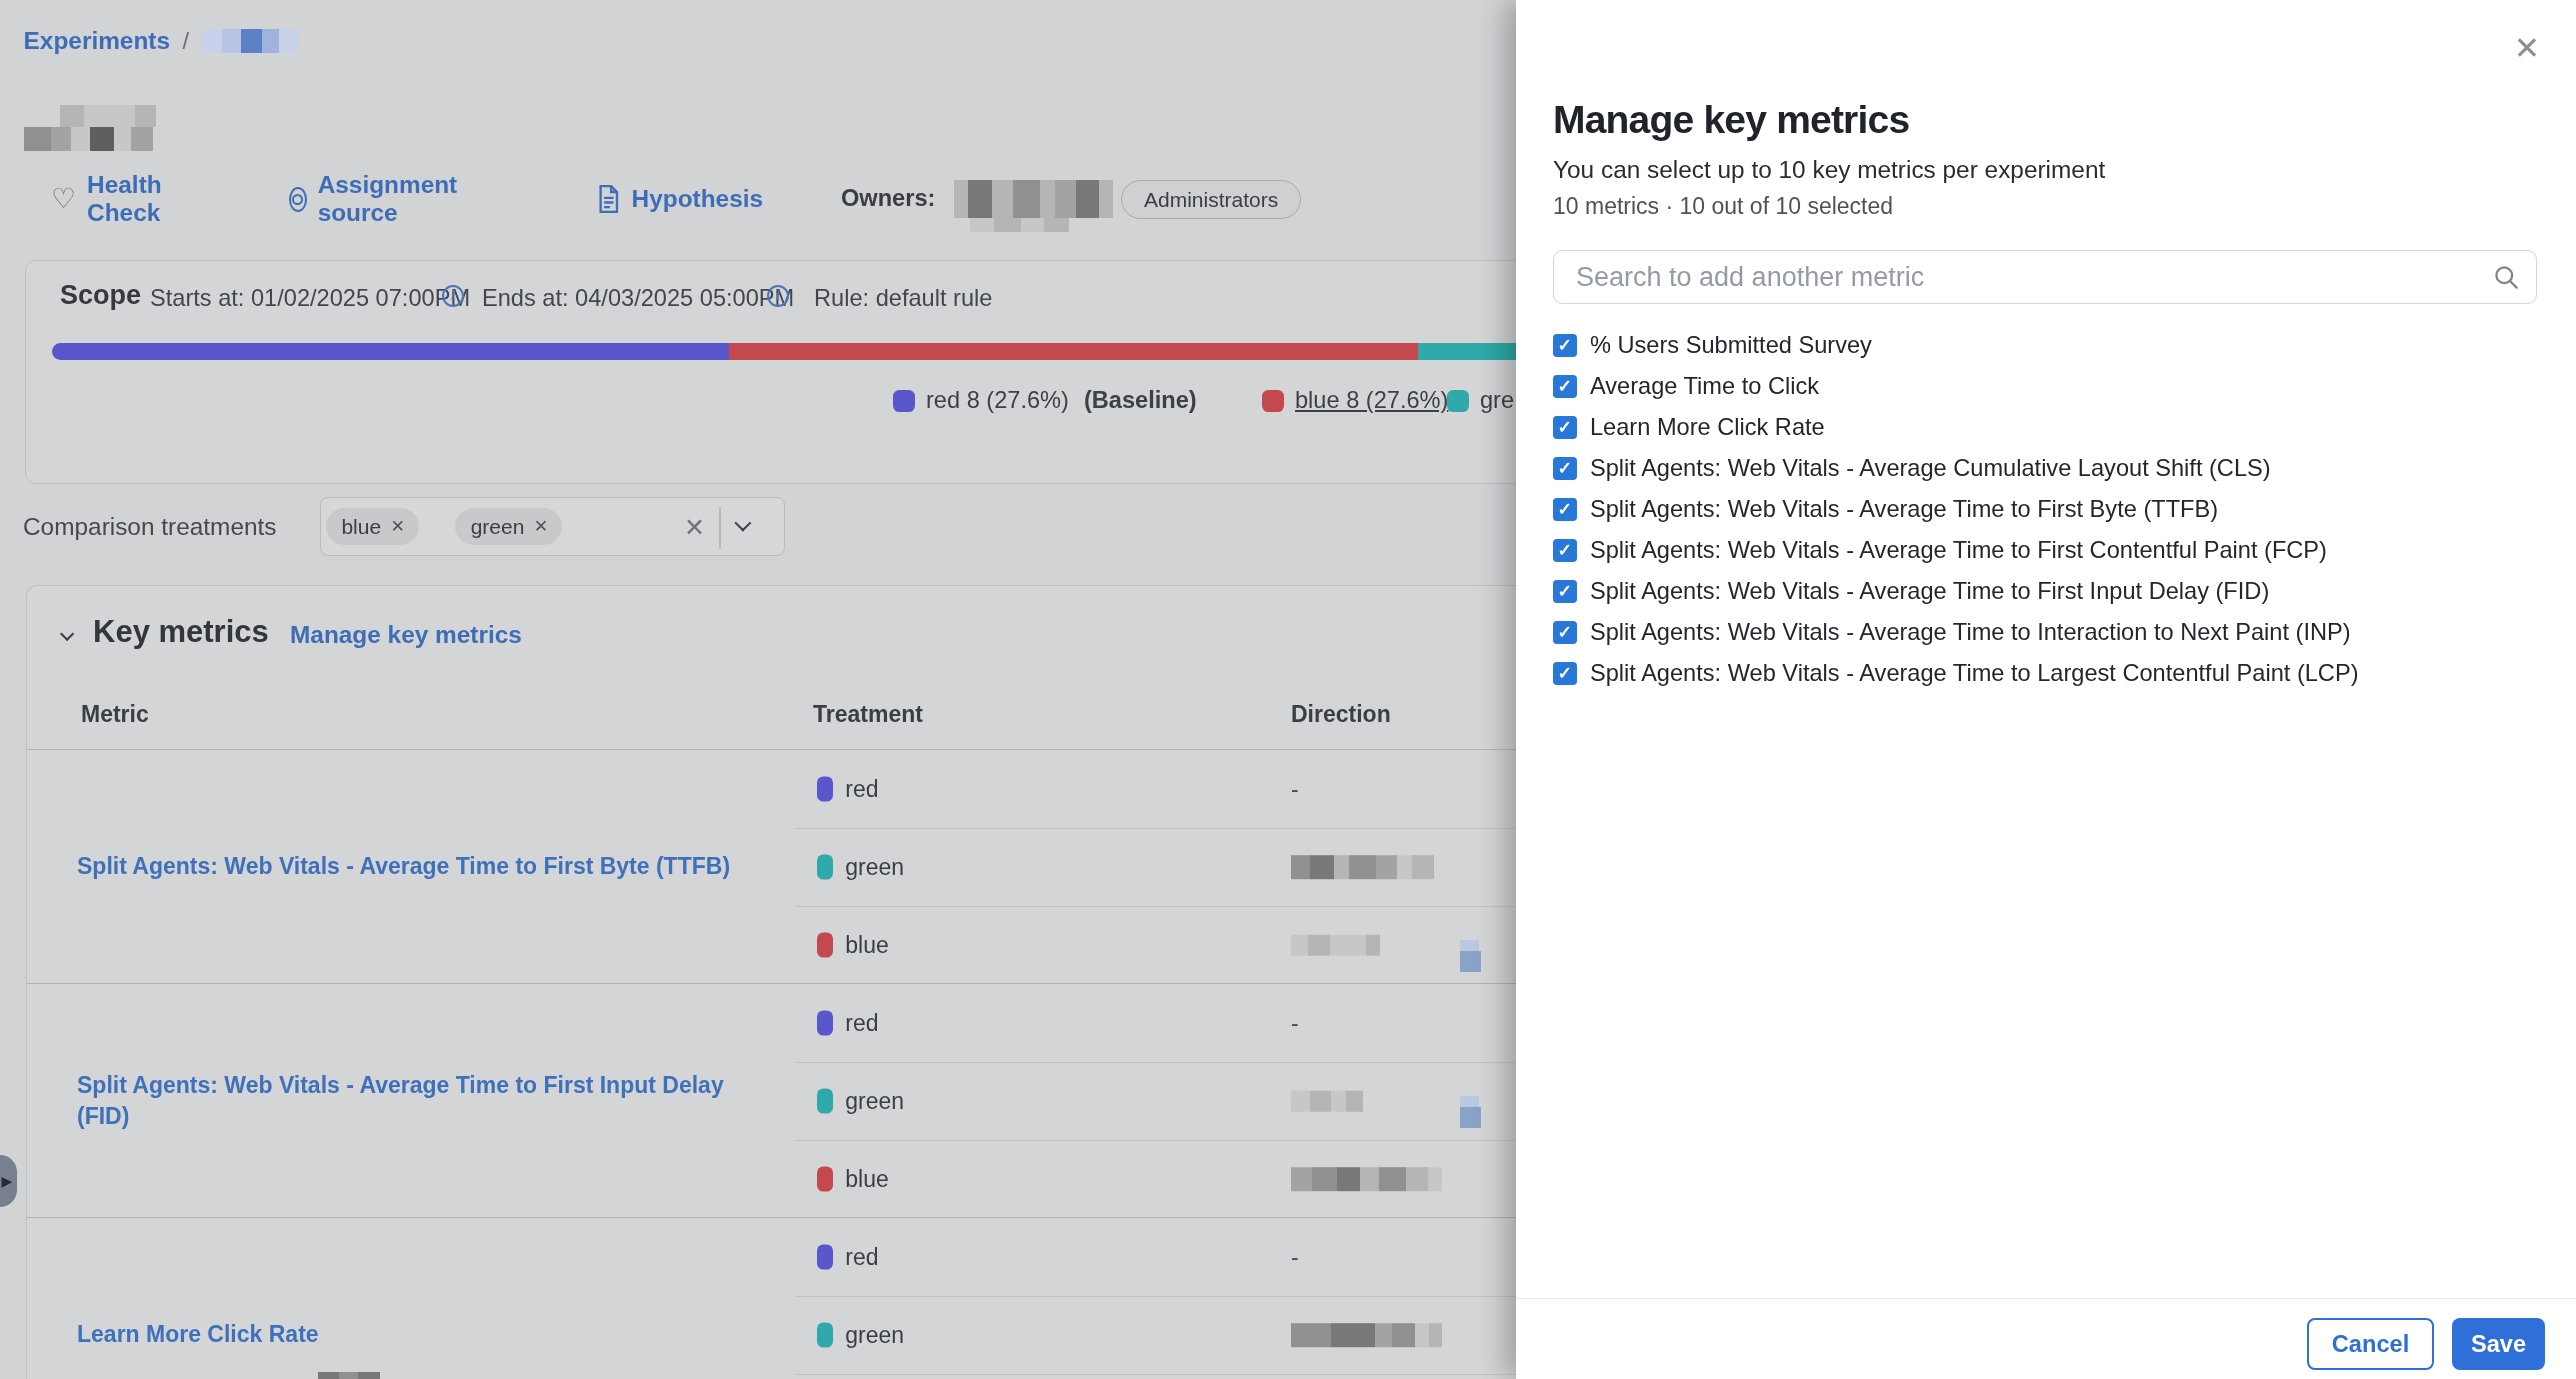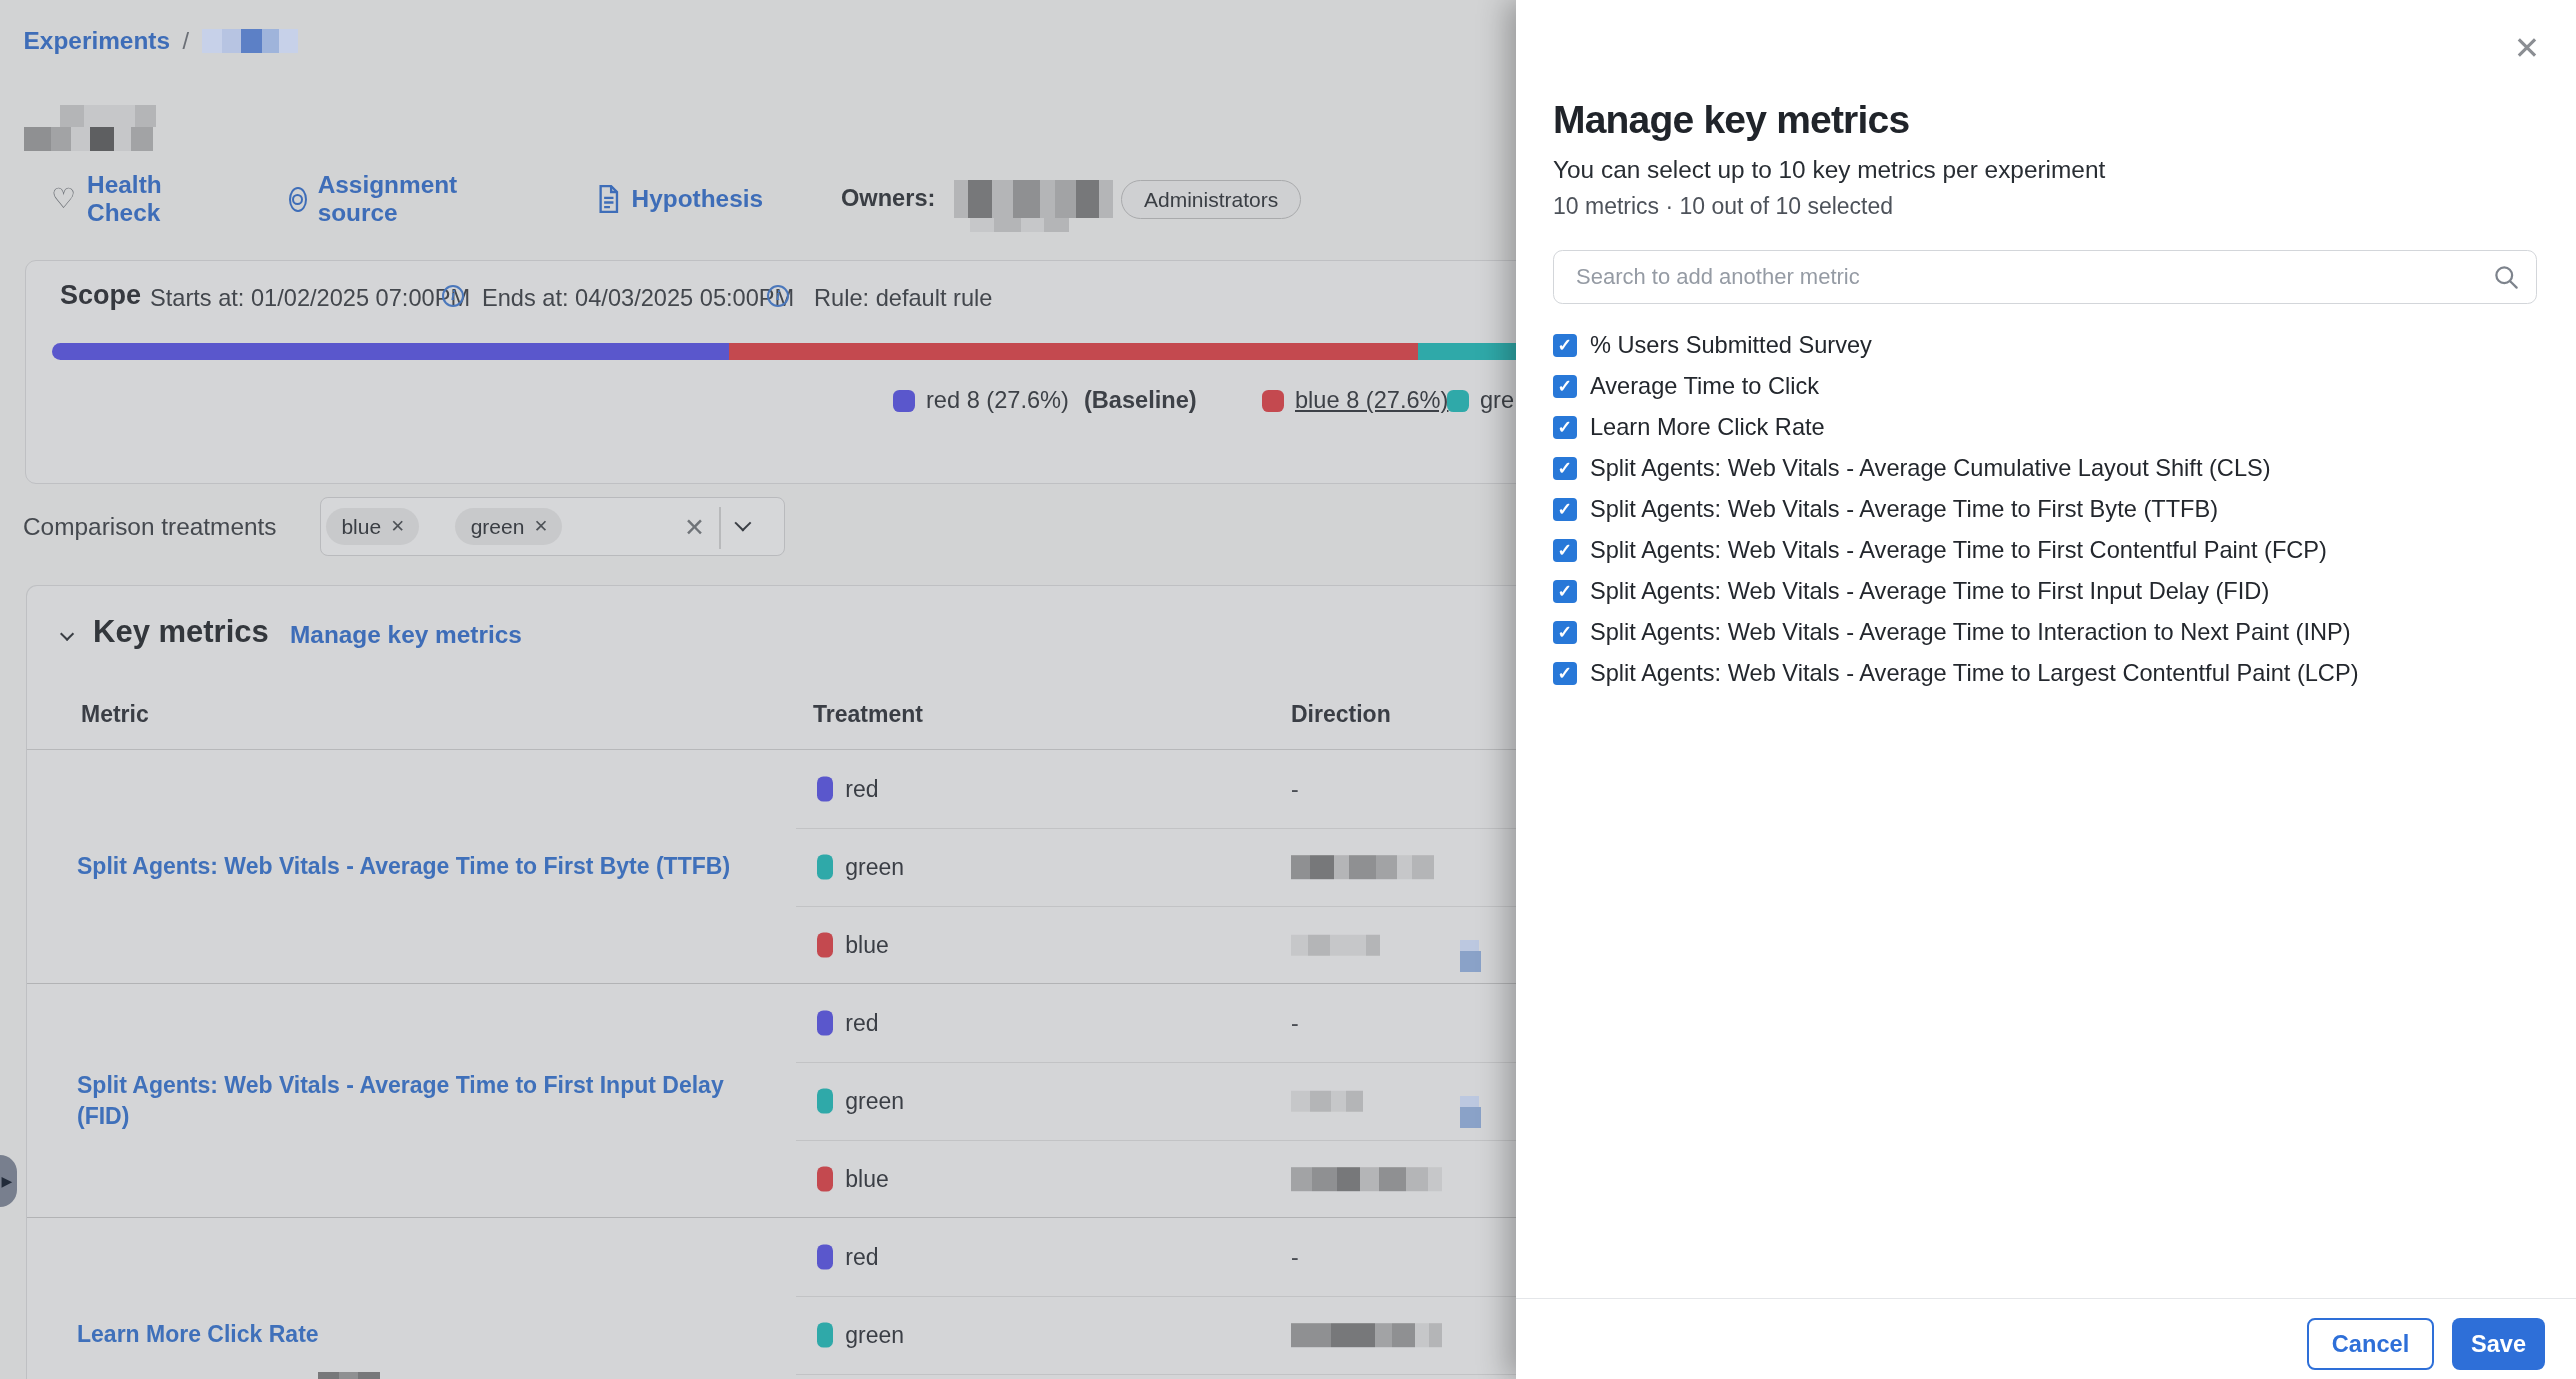--- a/index.html
+++ b/index.html
@@ -116,21 +116,21 @@
          box-shadow:-9.4px 0 28px rgba(0,0,0,0.28);}
   .panel-close{position:absolute;left:986px;top:23.6px;width:50px;height:50px;display:flex;
                align-items:center;justify-content:center;font-size:31.5px;color:#8b8e93;cursor:pointer;}
   .panel-title{position:absolute;left:37px;top:98px;font-size:39px;font-weight:700;
                color:#20242a;letter-spacing:-0.8px;}
   .panel-sub{position:absolute;left:37px;top:156px;font-size:24.4px;color:#282d33;}
   .panel-count{position:absolute;left:37px;top:193px;font-size:23px;color:#4d525a;}
   .search-wrap{position:absolute;left:37px;top:250px;width:984px;height:54px;
                border:1.6px solid #d3d6da;border-radius:9.4px;background:#fff;}
   .search-wrap input{position:absolute;inset:0;border:none;outline:none;background:transparent;
-               padding:0 63px 0 22px;font-size:22px;font-family:inherit;color:#be185d;}
+               padding:0 63px 0 22px;font-size:27px;font-family:inherit;color:#be185d;}
   .search-wrap input::placeholder{color:#959ba4;}
   .search-ic{position:absolute;right:15.7px;top:12.6px;}
   .metrics-list{position:absolute;left:37px;top:325px;right:28px;}
   .metric-row{height:41px;display:flex;align-items:center;gap:13.4px;}
   .cbx{width:23.6px;height:23.6px;border-radius:3.9px;background:#2878d8;flex:0 0 auto;
        display:flex;align-items:center;justify-content:center;cursor:pointer;}
   .cbx::before{content:"\2713";color:#fff;font-size:17.3px;font-weight:700;}
   .metric-row label{font-size:23.6px;color:#23272d;}
   .panel-footline{position:absolute;left:0;right:0;top:1298px;border-top:1.6px solid #e4e6e9;}
   .btn{position:absolute;top:1318px;height:52px;border-radius:7.9px;font-size:23.6px;font-weight:700;

